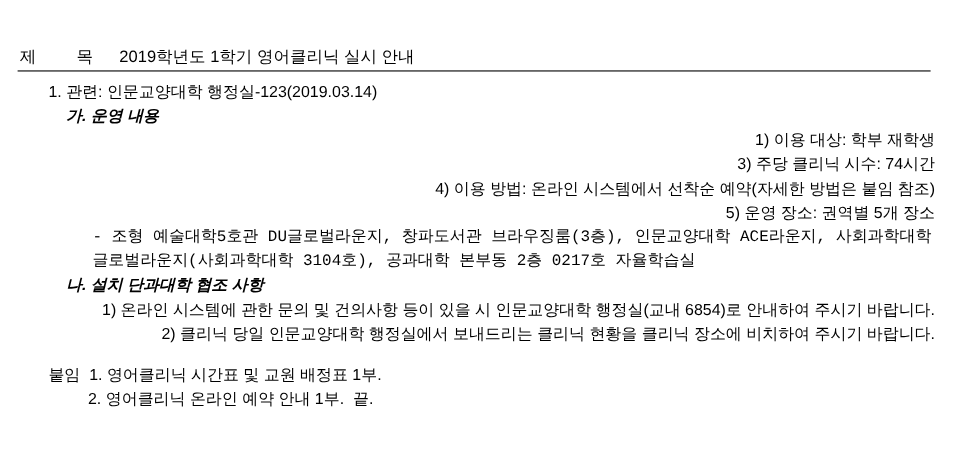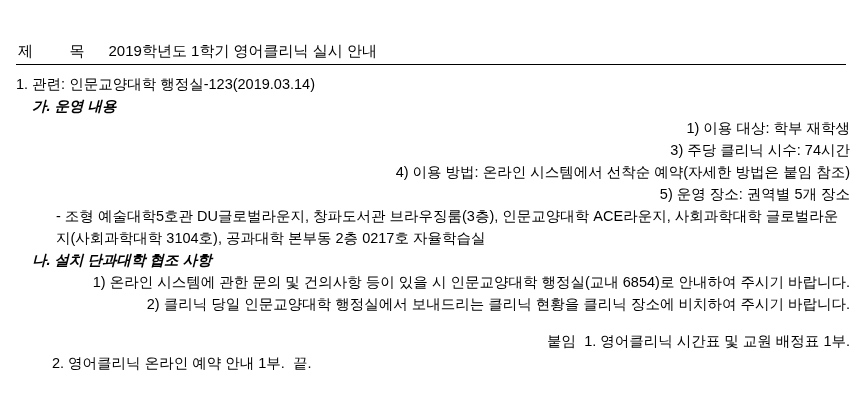--- a/index.html
+++ b/index.html
@@ -38,31 +38,32 @@
     white-space: pre;
     margin-top: 36px;
   }
   .title-underline {
     border-bottom: 1px solid #000;
     width: 830px;
     margin: 3px 0 0 16px;
   }
   .body {
     padding: 8px 16px 0 16px;
+    margin-left: 28px;
   }
   .line {
     white-space: pre-wrap;
     line-height: 1.52;
   }
   .indent-1 { padding-left: 0px; }
   .indent-2 { padding-left: 16px; font-weight: bold; font-style: italic; }
   .indent-3 { padding-left: 30px; text-align: right; }
-  .indent-4 { padding-left: 40px; }
+  .indent-4 { padding-left: 40px; font-family: Liberation Mono, monospace; }
   .spacer { height: 15px; }
-  .attach { padding-left: 0px; text-align: right; }
+  .attach { padding-left: 0px; }
   .attach-2 { padding-left: 36px; }
 </style>
 </head>
 <body>
 
 <div class="page">
 
   <div class="title-row">
     <span class="title-label">제   목</span>
     <span class="title-text">2019학년도 1학기 영어클리닉 실시 안내</span>

